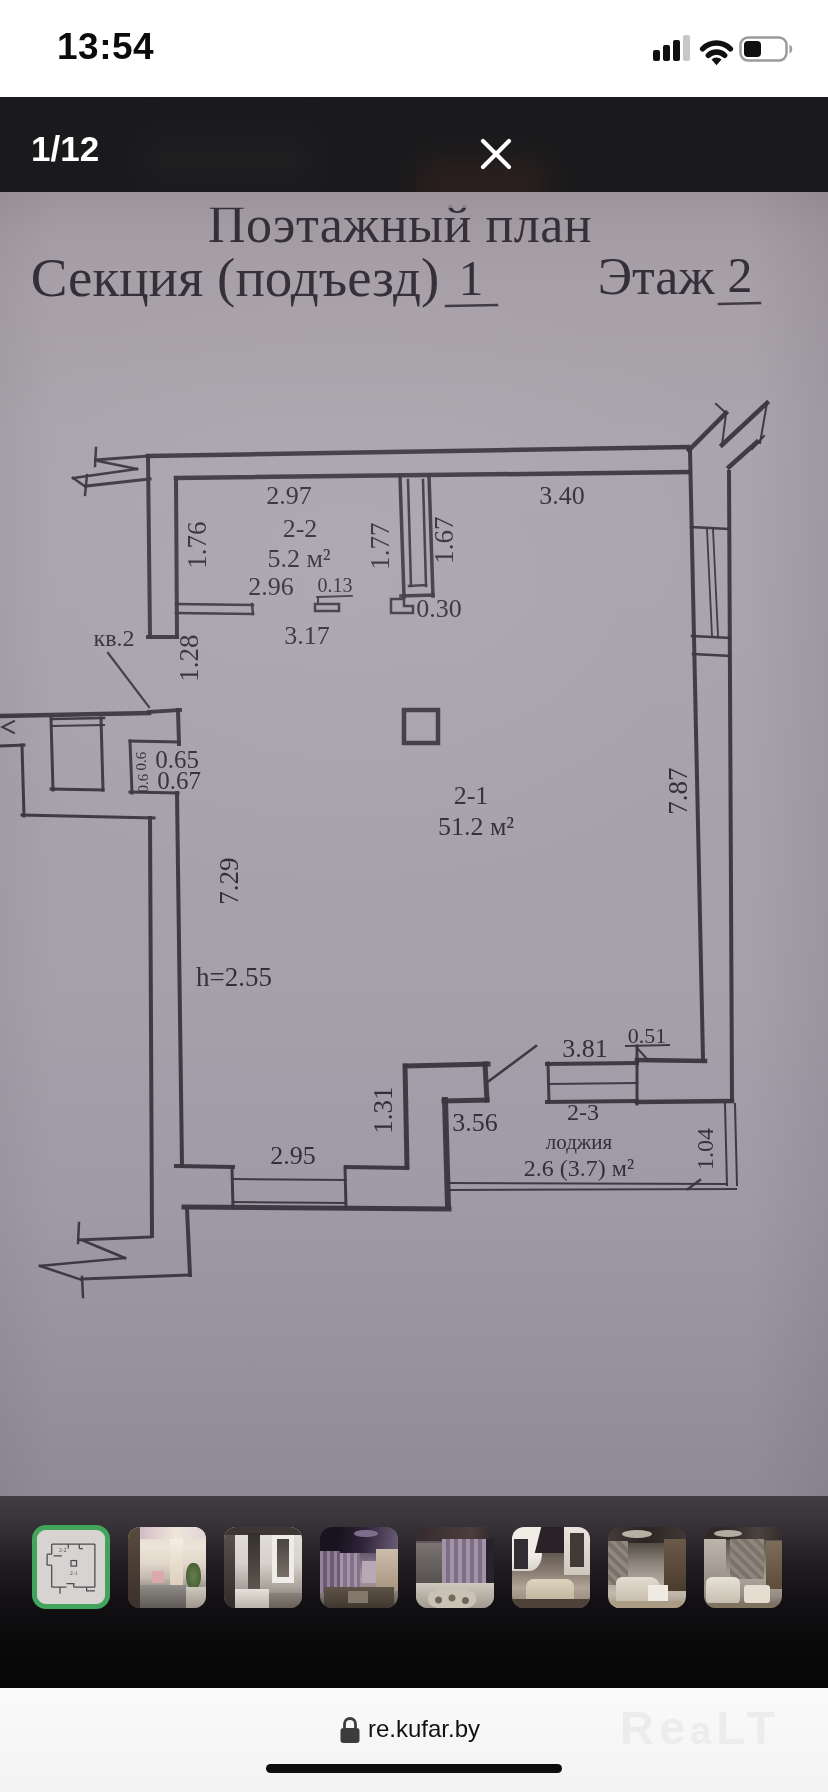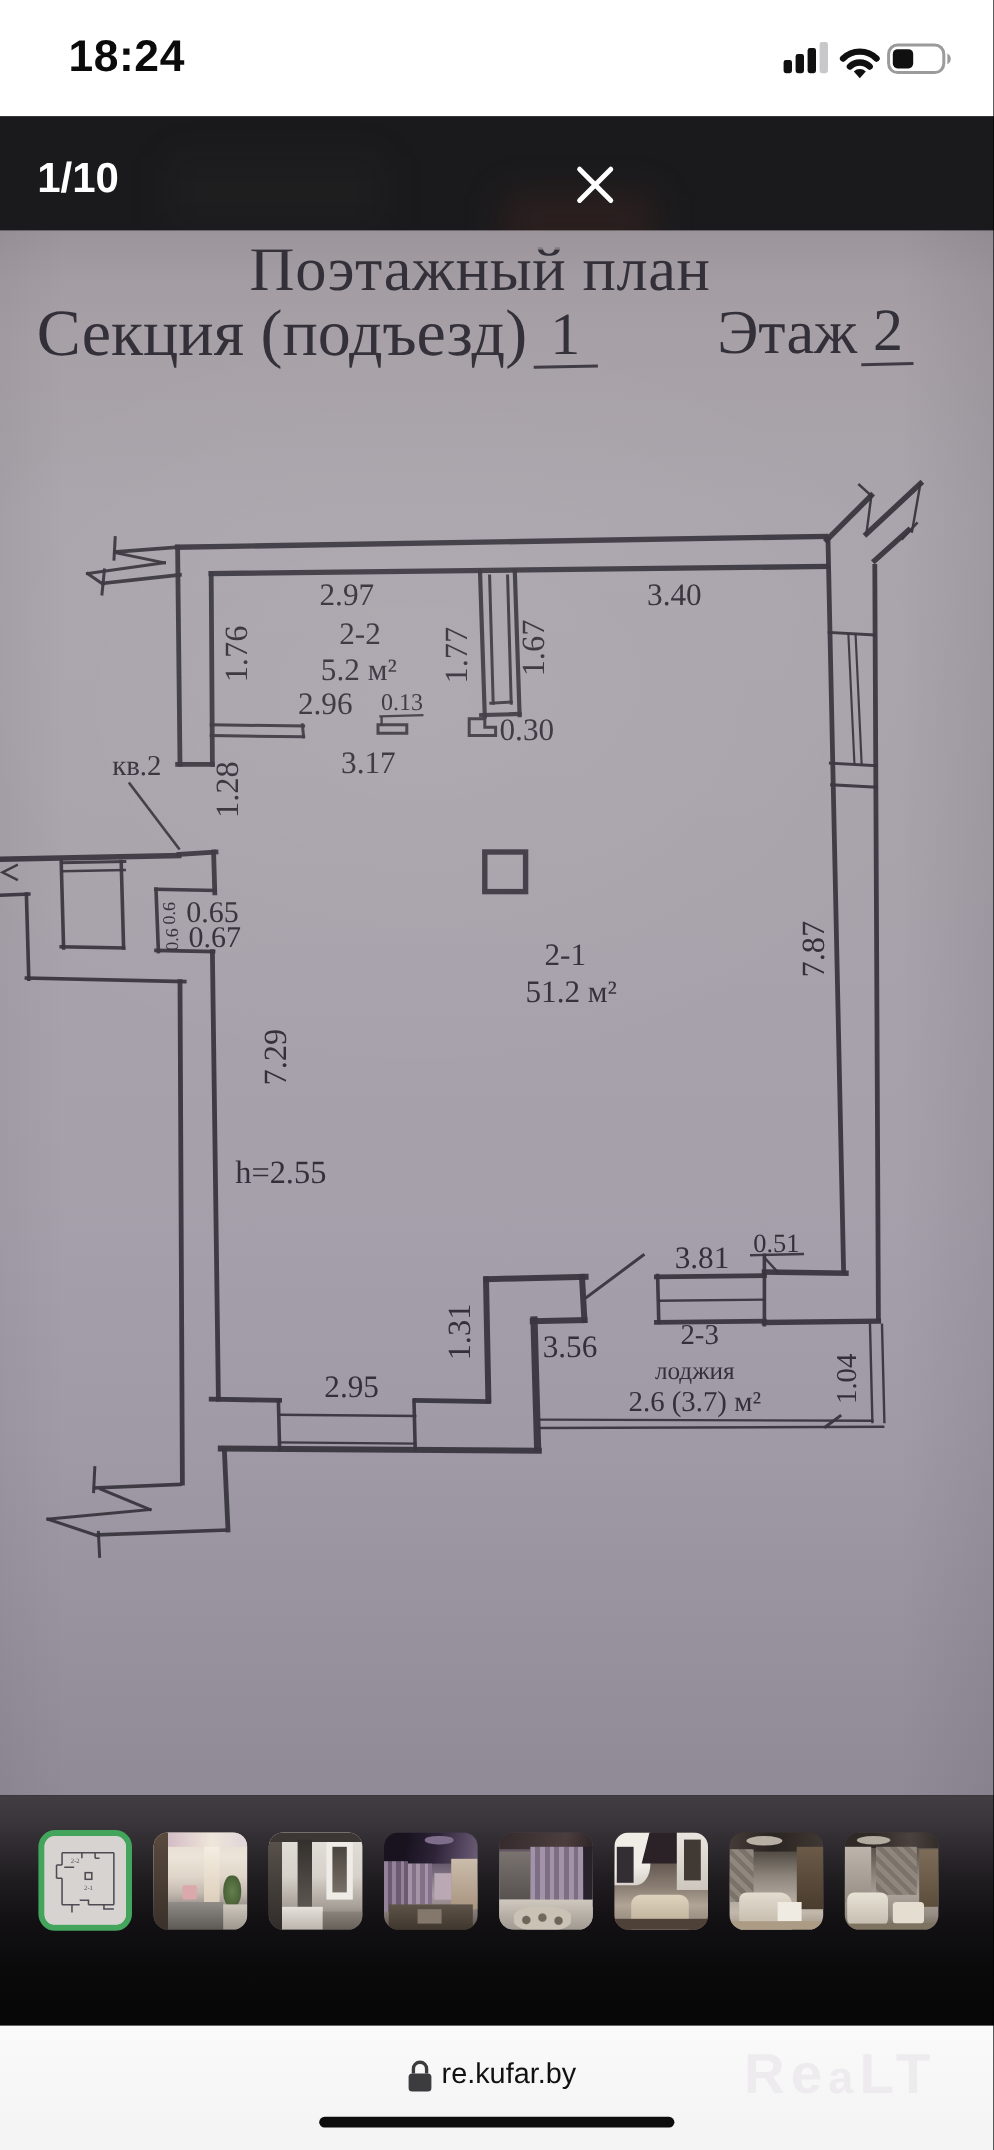--- a/index.html
+++ b/index.html
@@ -26,37 +26,37 @@
   .thumb{top:1527px;width:78px;height:81px;border-radius:12px;overflow:hidden;}
   
   #safari{left:0;top:1688px;width:828px;height:104px;background:linear-gradient(180deg,#fbfafb,#f4f3f4);}
   #url{left:368px;top:1715px;font-size:24px;color:#111;}
   #realt{left:620px;top:1700px;font-size:47px;font-weight:700;color:#edebee;letter-spacing:5px;font-family:"Liberation Sans",sans-serif;}
   #homebar{left:266px;top:1764px;width:296px;height:9px;border-radius:5px;background:#0d0d0d;}
 </style>
 </head>
 <body>
 <div class="abs" id="statusbar"></div>
-<div class="abs" id="time">18:24</div>
+<div class="abs" id="time">13:54</div>
 <svg class="abs" id="staticons" style="left:640px;top:28px" width="160" height="44" viewBox="0 0 160 44">
   <rect x="13" y="22" width="7" height="11" rx="2" fill="#101010"></rect>
   <rect x="23" y="17" width="7" height="16" rx="2" fill="#101010"></rect>
   <rect x="33" y="12" width="7" height="21" rx="2" fill="#101010"></rect>
   <rect x="43" y="7" width="7" height="26" rx="2" fill="#c8c8ca"></rect>
   <path d="M62.6 20.8 a19.6 19.6 0 0 1 27.8 0" fill="none" stroke="#101010" stroke-width="5.4" stroke-linecap="round"></path>
   <path d="M68.3 27.4 a11.6 11.6 0 0 1 16.4 0" fill="none" stroke="#101010" stroke-width="5.4" stroke-linecap="round"></path>
   <path d="M76.5 37.2 l-5.0 -5.6 a7.2 7.2 0 0 1 10.0 0 z" fill="#101010"></path>
   <rect x="100.5" y="9.5" width="46" height="23" rx="7.5" fill="none" stroke="#9b9b9d" stroke-width="2.5"></rect>
   <rect x="104" y="13" width="17" height="16" rx="4" fill="#101010"></rect>
   <path d="M149.5 16.5 a5 5 0 0 1 0 9 z" fill="#9b9b9d"></path>
 </svg>
 <div class="abs" id="header"></div>
 <div class="abs" id="hpatch1"></div>
 <div class="abs" id="hpatch2"></div>
-<div class="abs" id="counter">1/10</div>
+<div class="abs" id="counter">1/12</div>
 <svg class="abs" style="left:480px;top:138px" width="32" height="32" viewBox="0 0 32 32">
   <path d="M3 3 L29 29 M29 3 L3 29" stroke="#fff" stroke-width="4.1" stroke-linecap="round"></path>
 </svg>
 <div class="abs" id="photo"></div>
 <svg class="abs" id="plan" style="left:0;top:208px;filter:blur(0.55px)" width="828" height="1288" viewBox="0 208 828 1288">
 <g stroke="#3a3640" fill="none" stroke-linecap="square" stroke-opacity="0.96">
 
   <path d="M148 456 L688 447" stroke-width="4.5"></path>
   <path d="M176 478 L689 472" stroke-width="4.5"></path>
 

